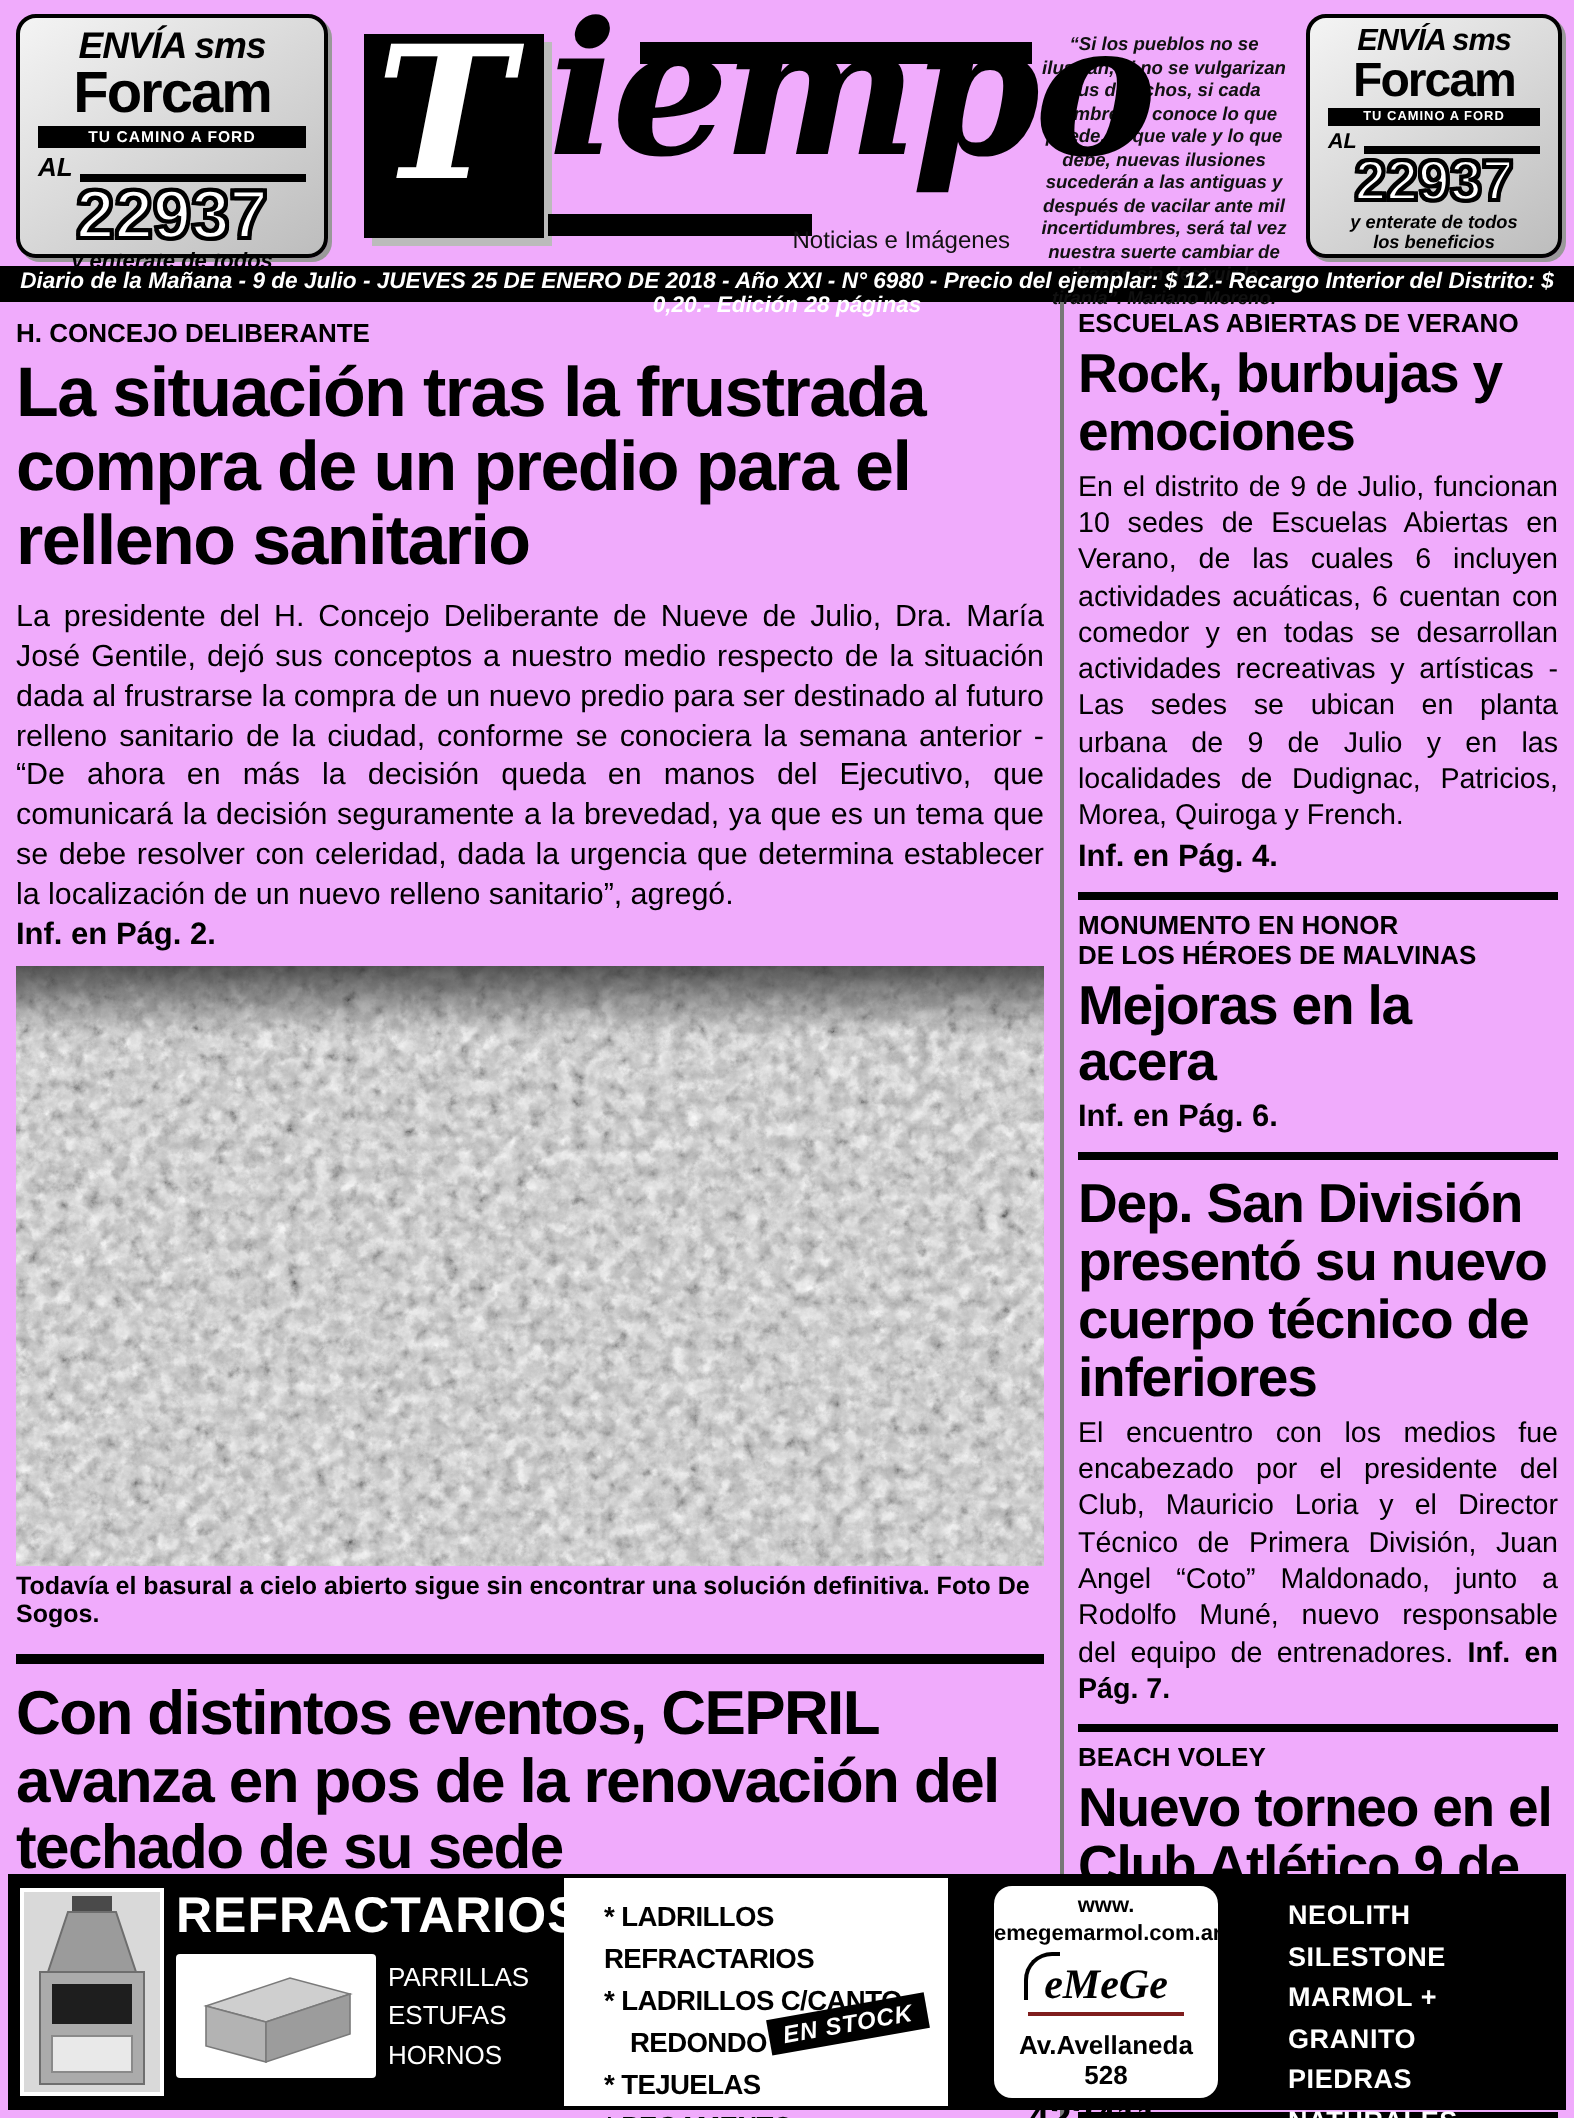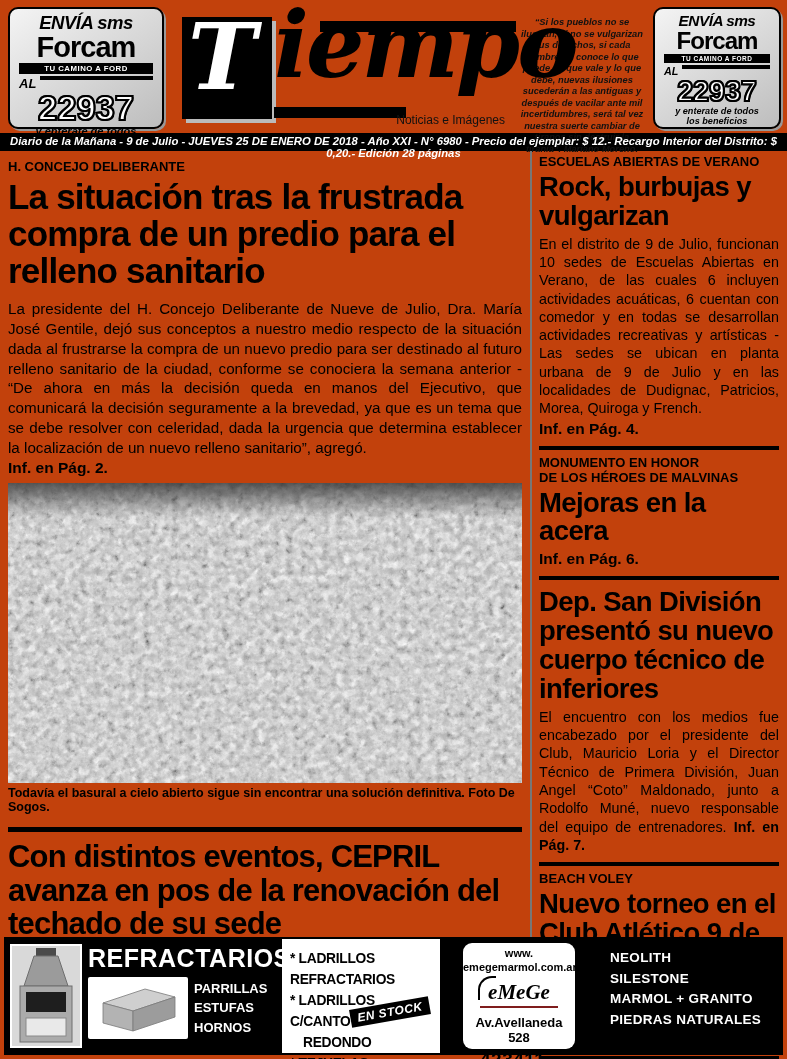--- a/index.html
+++ b/index.html
@@ -1,32 +1,32 @@
 <!DOCTYPE html>
 <html><head>
 <meta charset="utf-8">
 <style>
   * { margin:0; padding:0; box-sizing:border-box; }
   html,body { background:#888; }
   .page {
-    width:787px; height:1059px; margin:0 auto; background:#c2410c; color:#000;
+    width:787px; height:1059px; margin:0 auto; background:#f0abfc; color:#000;
     font-family:"Liberation Sans", sans-serif; overflow:hidden; position:relative;
   }
   
   .header { display:flex; align-items:flex-start; padding:7px 6px 4px 8px; height:133px; gap:6px; }
   .forcam {
     border:2px solid #000; border-radius:10px; background:linear-gradient(145deg,#f4f4f4,#bdbdbd);
     padding:3px 5px; text-align:center; font-size:10px; box-shadow:2px 2px 0 #999;
   }
   .forcam.big { width:156px; height:122px; }
   .forcam.compact { width:128px; height:122px; font-size:8.3px; }
   .f-envia { font-style:italic; font-weight:bold; font-size:1.85em; letter-spacing:-0.5px; }
   .f-brand { font-weight:bold; font-size:2.9em; line-height:0.95; letter-spacing:-1px; }
   .f-tagline { background:#000; color:#fff; font-weight:bold; font-size:0.78em; padding:1px 2px; margin:1px 4px; letter-spacing:0.5px; }
-  .f-al-row { display:flex; align-items:flex-start; padding:0 4px; margin-top:2px; }
+  .f-al-row { display:flex; align-items:flex-end; padding:0 4px; margin-top:2px; }
   .f-al { font-weight:bold; font-style:italic; font-size:1.3em; }
   .f-al-bar { flex:1; height:4px; background:#000; margin-left:4px; }
   .f-num { font-weight:bold; font-size:3.45em; line-height:1; color:#fff;
            -webkit-text-stroke:2px #000;
            text-shadow:-1px -1px 0 #000,1px -1px 0 #000,-1px 1px 0 #000,1px 1px 0 #000; }
   .f-benef { font-weight:bold; font-style:italic; font-size:1.1em; line-height:1.15; }
   .masthead { position:relative; flex:1; height:126px; }
   .mh-tbox { position:absolute; left:12px; top:10px; width:90px; height:102px; background:#000;
              box-shadow:4px 4px 0 #bbb; }
   .mh-tbox span { position:absolute; left:6px; top:-14px; color:#fff; font-family:"DejaVu Serif", serif;
@@ -71,22 +71,22 @@
   
   .footer-strip { position:absolute; left:4px; right:4px; bottom:4px; height:118px; display:flex;
                   background:#000; border:2px solid #000; }
   .fa-panel1 { width:276px; display:flex; gap:6px; padding:5px 4px; color:#fff; }
   .bbq-frame { width:72px; height:104px; background:#ddd; border:2px solid #fff; flex:none; }
   .fa-p1-right { flex:1; display:flex; flex-direction:column; }
   .refrac-title { font-weight:bold; font-size:25px; letter-spacing:0.5px; text-align:center; }
   .fa-p1-row { display:flex; gap:6px; margin-top:4px; align-items:center; }
   .brick-panel { width:100px; height:62px; background:#fff; border-radius:2px; flex:none;
                  display:flex; align-items:center; justify-content:center; }
-  .refrac-items { font-weight:bold; font-size:13px; line-height:1.5; }
-  .fa-panel2 { width:158px; background:#fff; color:#000; padding:10px 6px 4px 8px; position:relative; }
+  .refrac-items { font-weight:normal; font-size:13px; line-height:1.5; }
+  .fa-panel2 { width:192px; background:#fff; color:#000; padding:10px 6px 4px 20px; position:relative; }
   .lad-line { font-weight:bold; font-size:13.8px; line-height:1.52; letter-spacing:-0.3px; }
   .lad-indent { padding-left:13px; }
   .stock-badge { position:absolute; right:10px; bottom:32px; background:#000; color:#fff;
                  font-weight:bold; font-style:italic; font-size:12px; padding:2px 7px;
                  transform:rotate(-10deg); letter-spacing:0.5px; }
   .fa-panel3 { width:158px; display:flex; align-items:center; justify-content:center; }
   .emege-box { width:112px; height:106px; background:#fff; border-radius:9px; text-align:center; padding-top:4px; }
   .emege-web { font-weight:bold; font-size:11px; line-height:1.25; }
   .emege-logo { display:inline-block; font-family:"Liberation Serif", serif; font-style:italic;
                 font-weight:bold; font-size:21px; border-bottom:2px solid #7f1d1d; padding:0 8px 1px;
@@ -176,21 +176,21 @@
 
       <div class="headline-l">Con distintos eventos, CEPRIL avanza en pos de la renovación del techado de su sede</div>
       <div class="deck">Este sábado, en el Club Ciudad, se desarrollará el 2do. Fogón Solidario.</div>
       <div class="page-ref">Inf. en Pág. 3.</div>
     </div>
 
     <div class="col-right">
 
       <div class="story">
         <div class="kicker" style="margin-top:4px">ESCUELAS ABIERTAS DE VERANO</div>
-        <div class="headline-m">Rock, burbujas y vulgarizan</div>
+        <div class="headline-m">Rock, burbujas y emociones</div>
         <div class="body-text-sm">En el distrito de 9 de Julio, funcionan 10 sedes de Escuelas Abiertas en Verano, de las cuales 6 incluyen actividades acuáticas, 6 cuentan con comedor y en todas se desarrollan actividades recreativas y artísticas - Las sedes se ubican en planta urbana de 9 de Julio y en las localidades de Dudignac, Patricios, Morea, Quiroga y French.</div>
         <div class="page-ref">Inf. en Pág. 4.</div>
       </div>
       <div class="rule-right"></div>
 
       <div class="story">
         <div class="kicker">MONUMENTO EN HONOR</div>
         <div class="kicker" style="margin-top:0">DE LOS HÉROES DE MALVINAS</div>
         <div class="headline-m">Mejoras en la acera</div>
         <div class="page-ref">Inf. en Pág. 6.</div>

